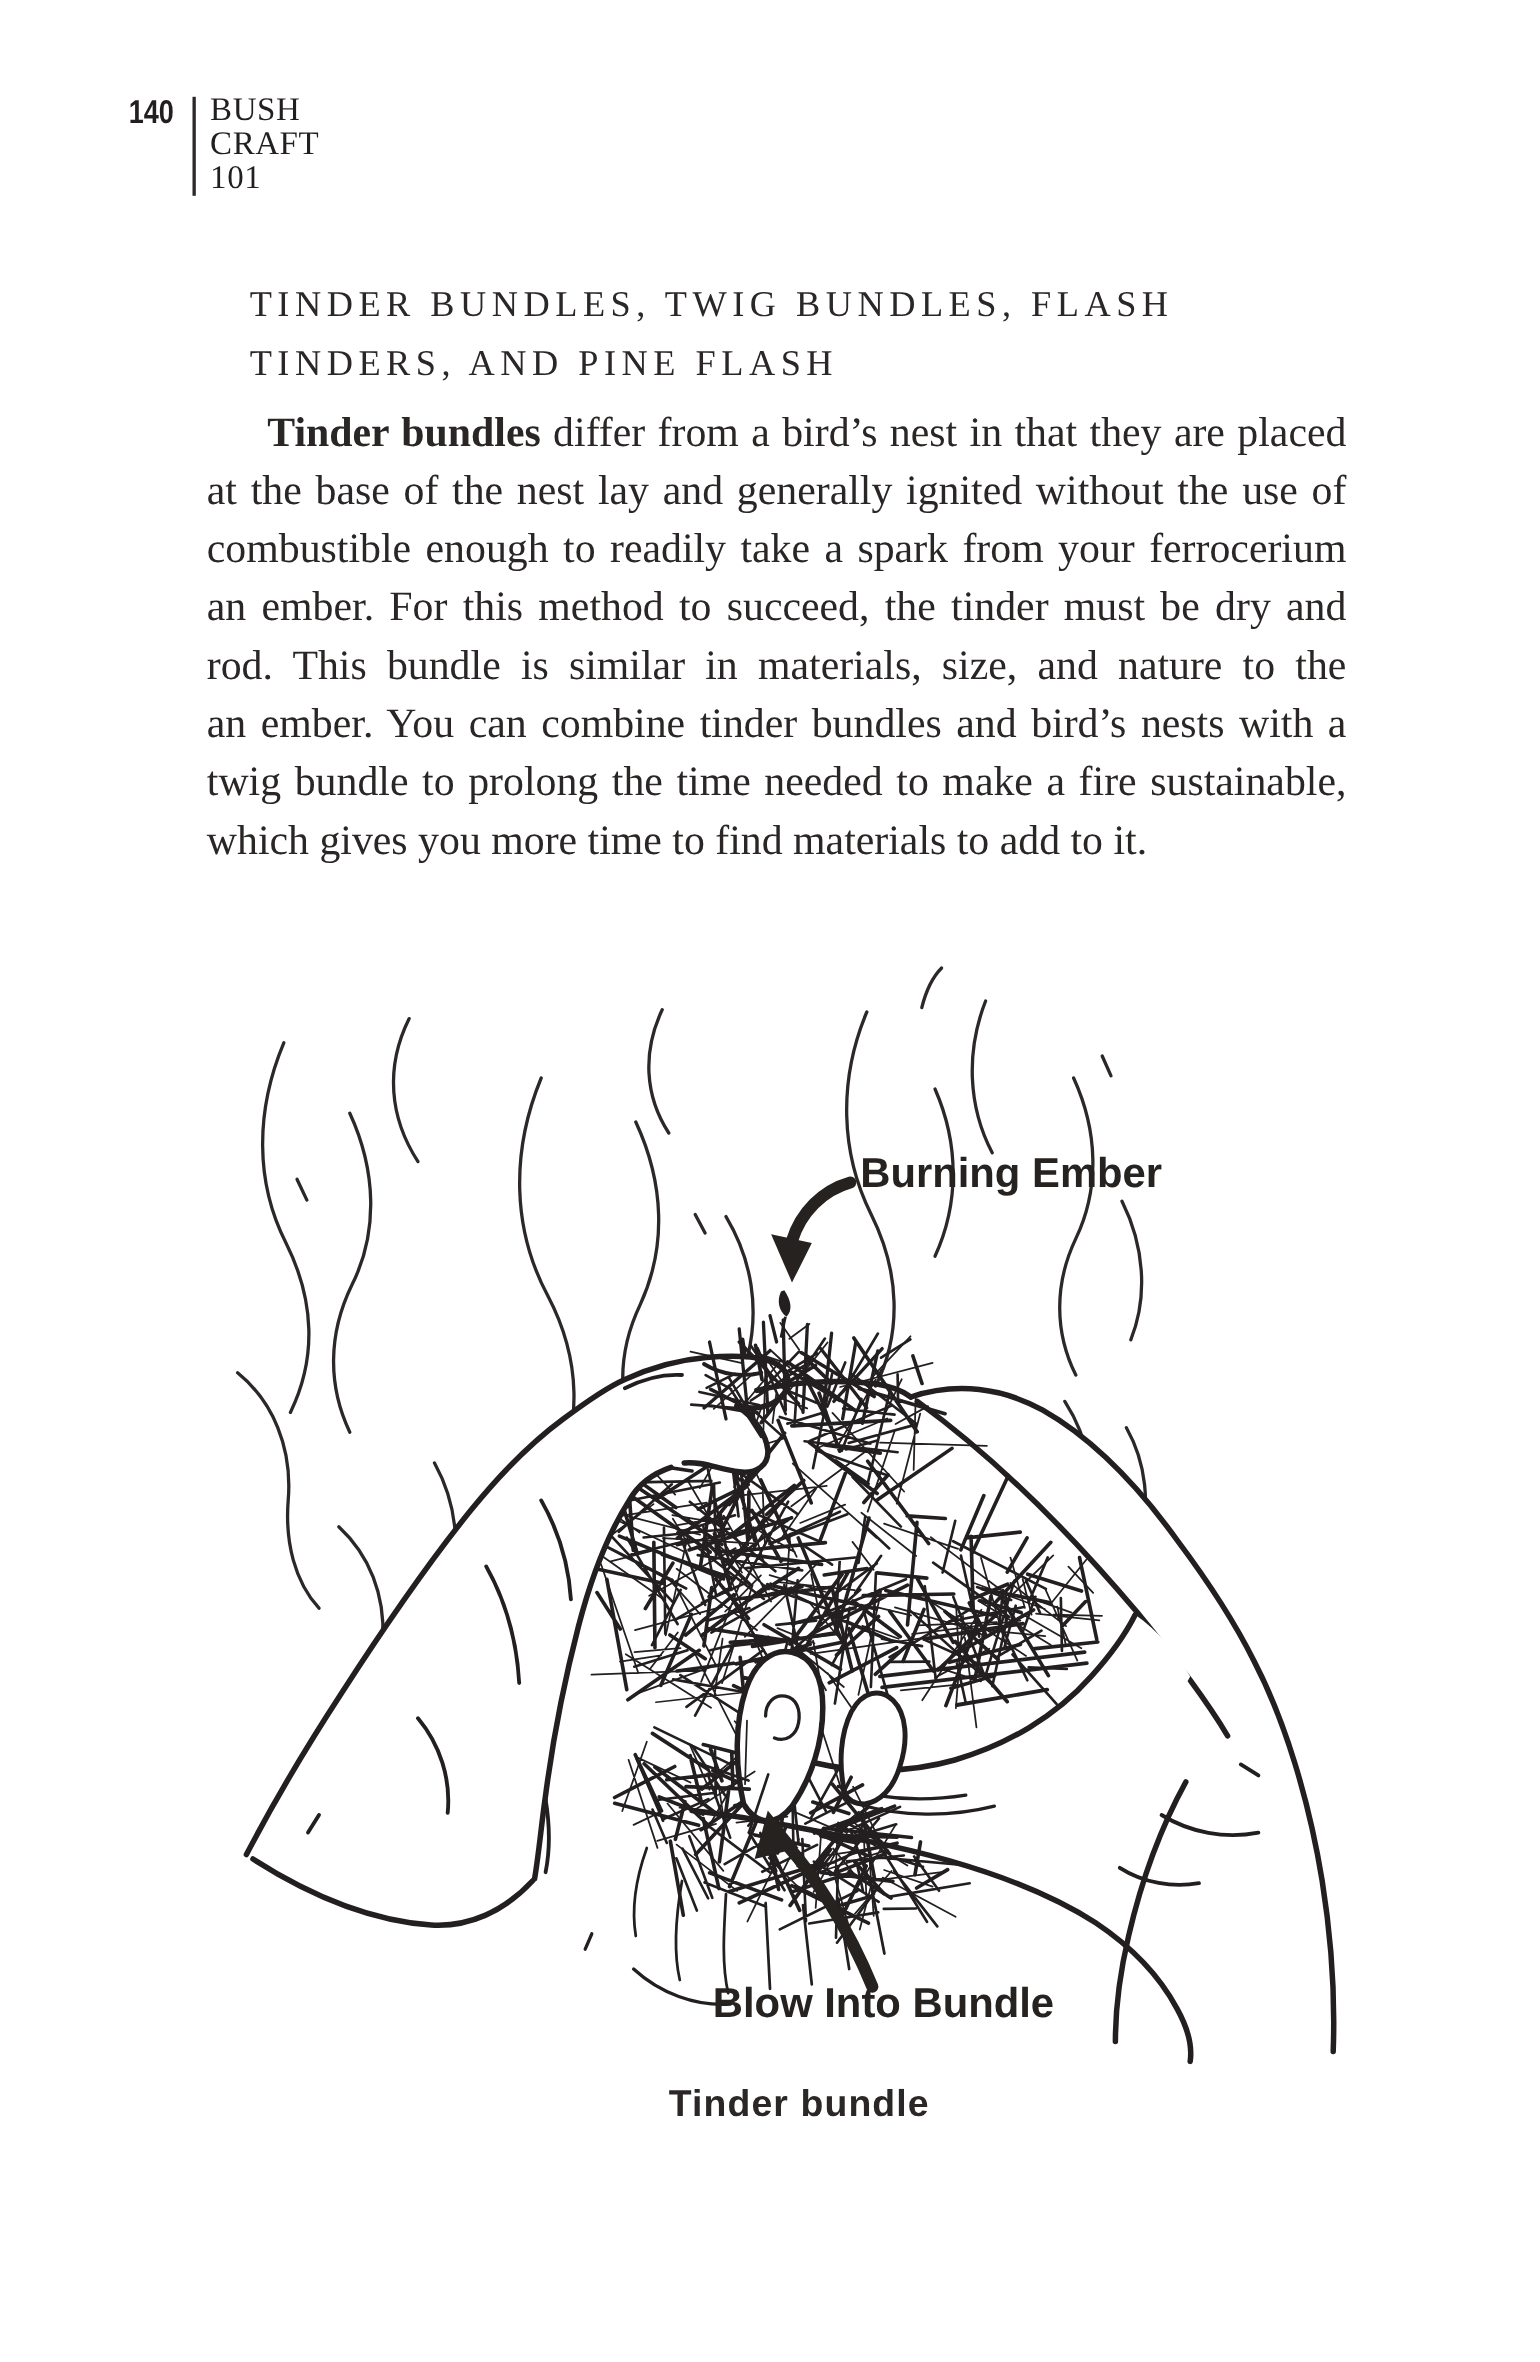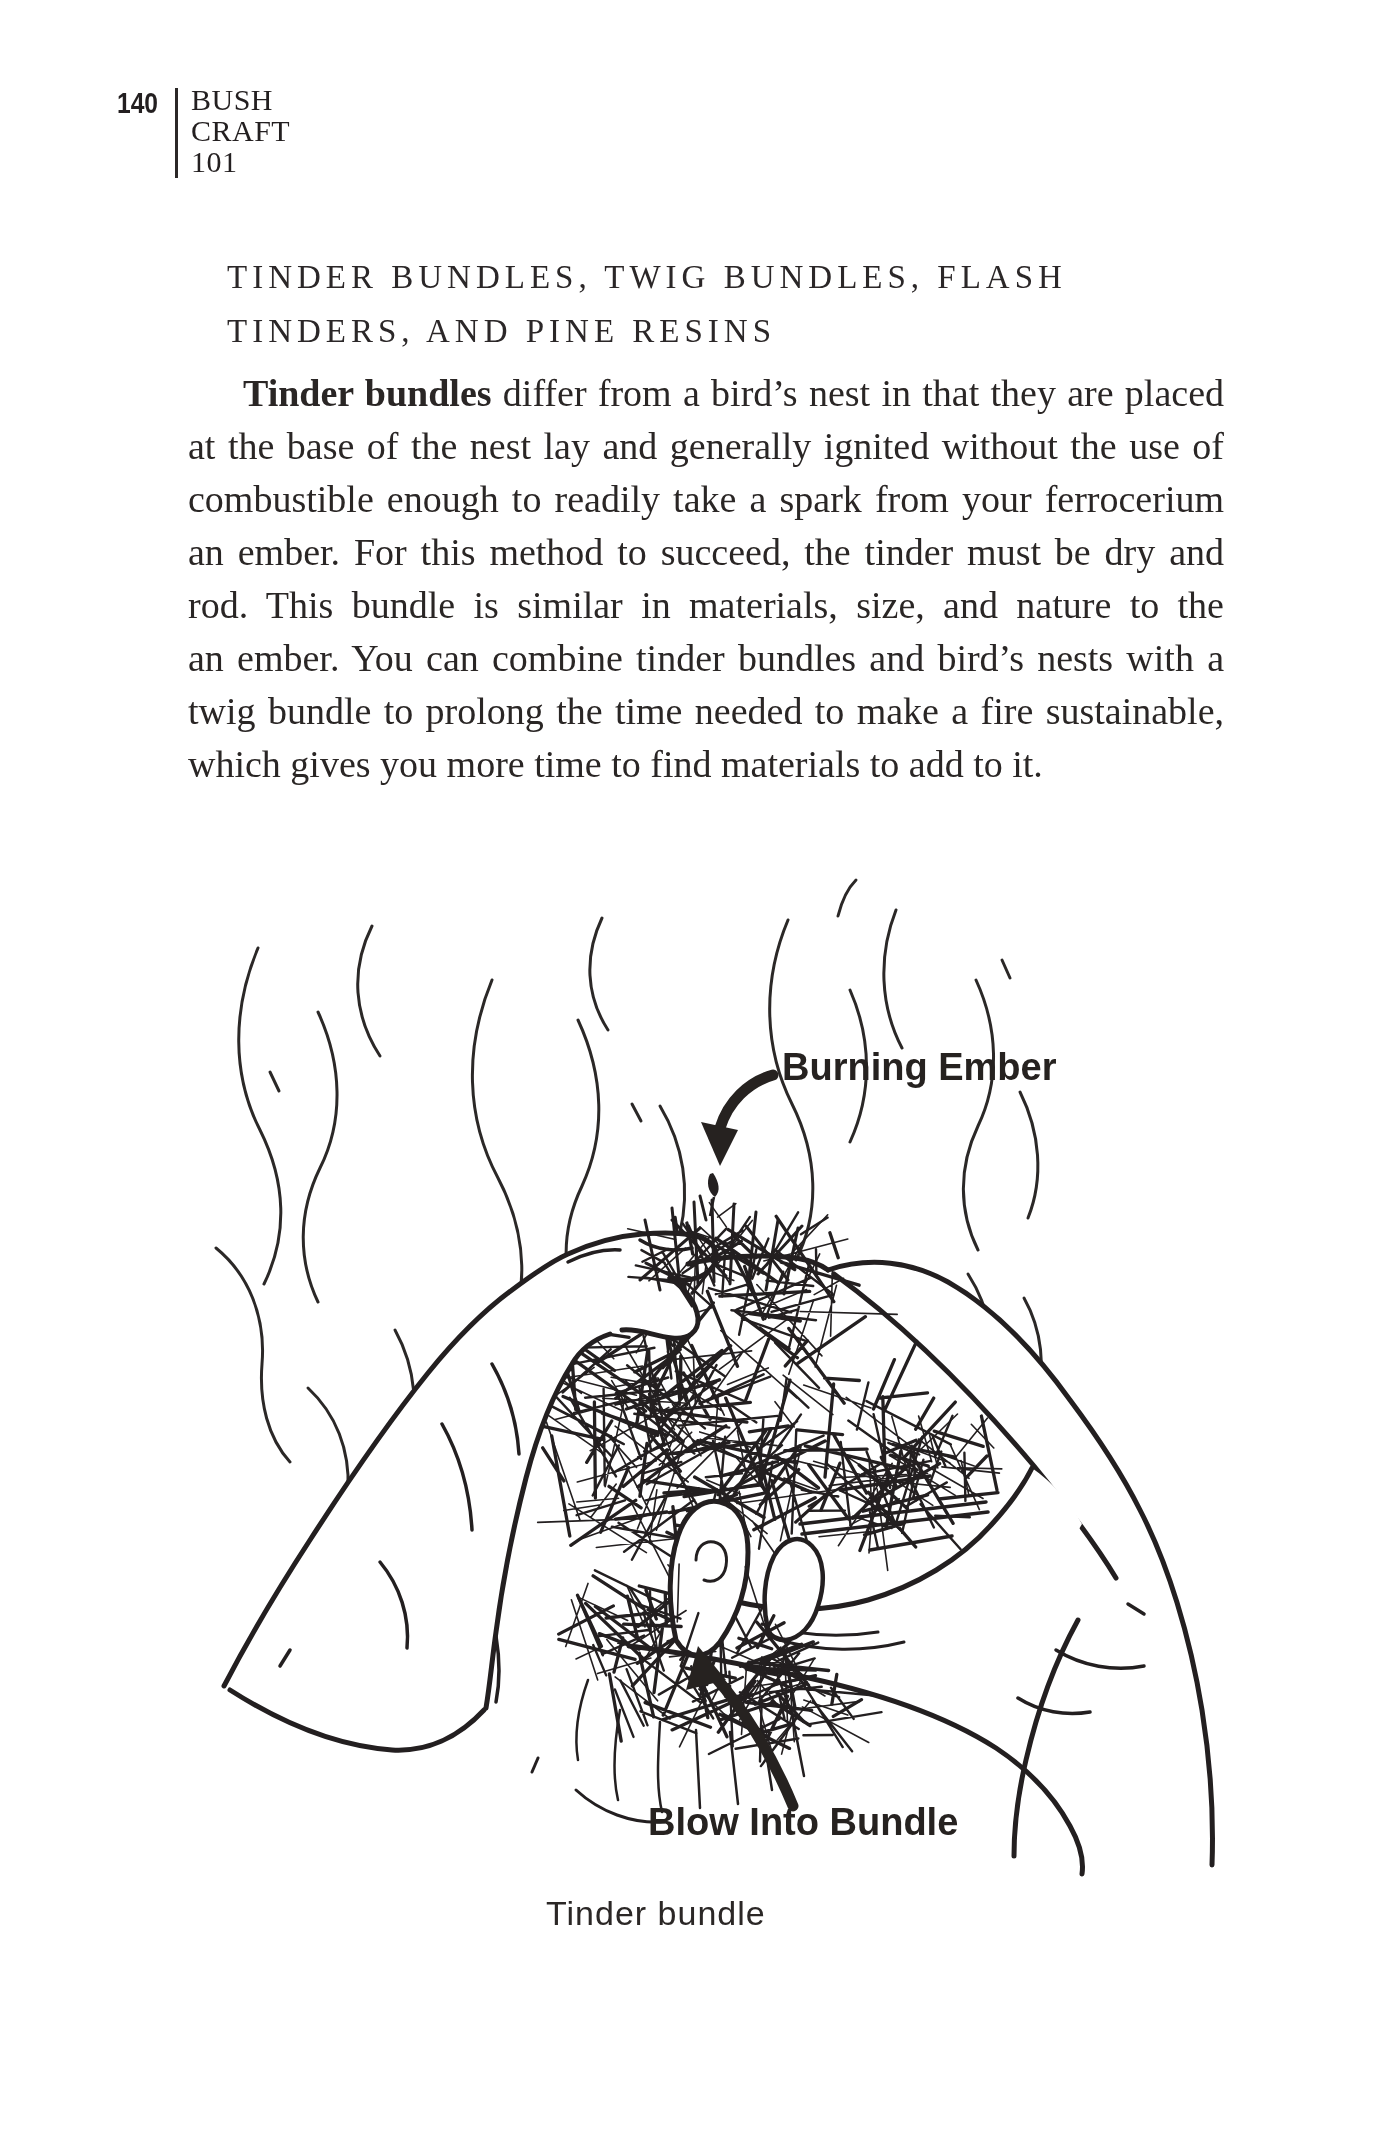--- a/index.html
+++ b/index.html
@@ -22,40 +22,40 @@
   .para{left:188px;top:367px;width:1036px;font-size:38px;line-height:53px;color:#2a2625;}
   .pline{text-align:justify;text-align-last:justify;height:53px;white-space:normal;}
   .pline.last{text-align:right;text-align-last:left;}
   .ind{display:inline-block;width:55px;}
   .para b{font-weight:bold;}
 
   
   .figlabel{font-family:"Liberation Sans",sans-serif;font-weight:bold;color:#262220;}
   .lbl-ember{left:782px;top:1046px;font-size:38px;letter-spacing:0px;}
   .lbl-blow{left:648px;top:1801px;font-size:38px;text-align:right;}
-  .caption{left:546px;top:1894px;font-family:"Liberation Sans",sans-serif;
-           font-weight:normal;font-size:34px;letter-spacing:1px;color:#2b2726;}
+  .caption{left:608px;top:1894px;font-family:"Liberation Sans",sans-serif;
+           font-weight:bold;font-size:34px;letter-spacing:1px;color:#2b2726;}
 
   .illus{left:140px;top:860px;width:1180px;height:1060px;}
   svg{display:block;}
 </style>
 </head>
 <body>
 
 <div class="abs pagenum">140</div>
 <div class="abs headrule"></div>
 <div class="abs booktitle">
   <div>BUSH</div>
   <div>CRAFT</div>
   <div>101</div>
 </div>
 
 <div class="abs heading">
   <div>TINDER BUNDLES, TWIG BUNDLES, FLASH</div>
-  <div>TINDERS, AND PINE RESINS</div>
+  <div>TINDERS, AND PINE FLASH</div>
 </div>
 
 <div class="abs para">
   <div class="pline"><span class="ind"></span><b>Tinder bundles</b><span> differ from a bird’s nest in that they are placed</span></div>
   <div class="pline">at the base of the nest lay and generally ignited without the use of</div>
   <div class="pline">combustible enough to readily take a spark from your ferrocerium</div>
   <div class="pline">an ember. For this method to succeed, the tinder must be dry and</div>
   <div class="pline">rod. This bundle is similar in materials, size, and nature to the</div>
   <div class="pline">an ember. You can combine tinder bundles and bird’s nests with a</div>
   <div class="pline">twig bundle to prolong the time needed to make a fire sustainable,</div>

